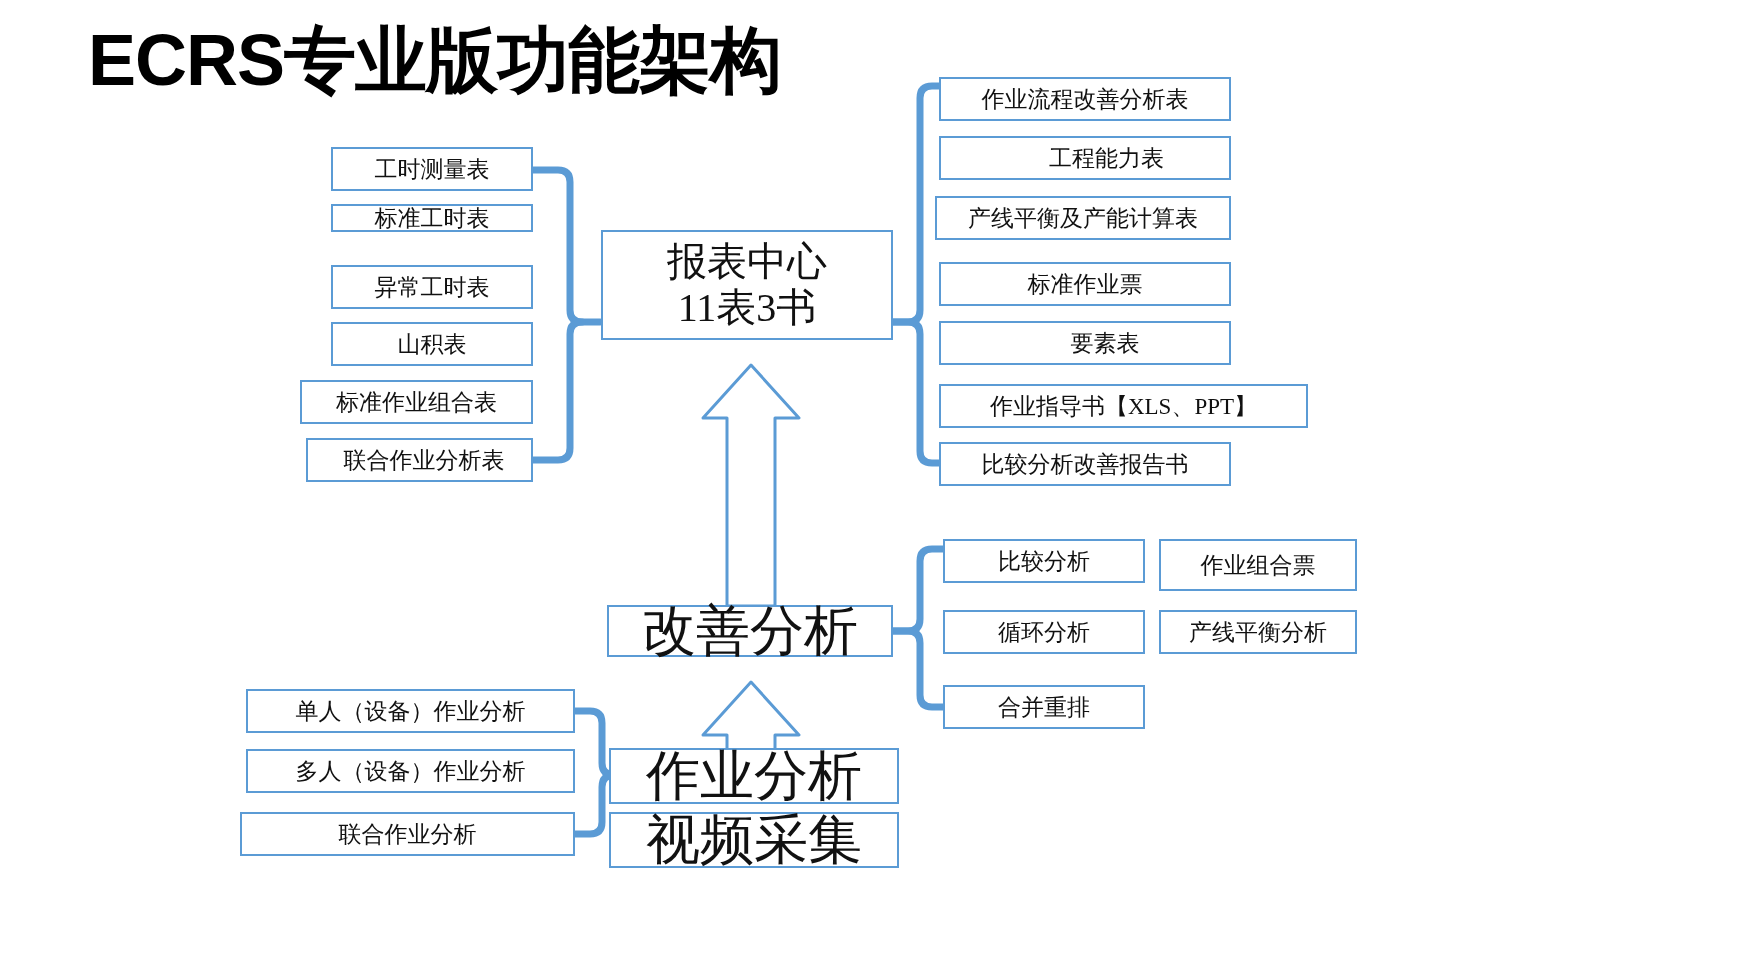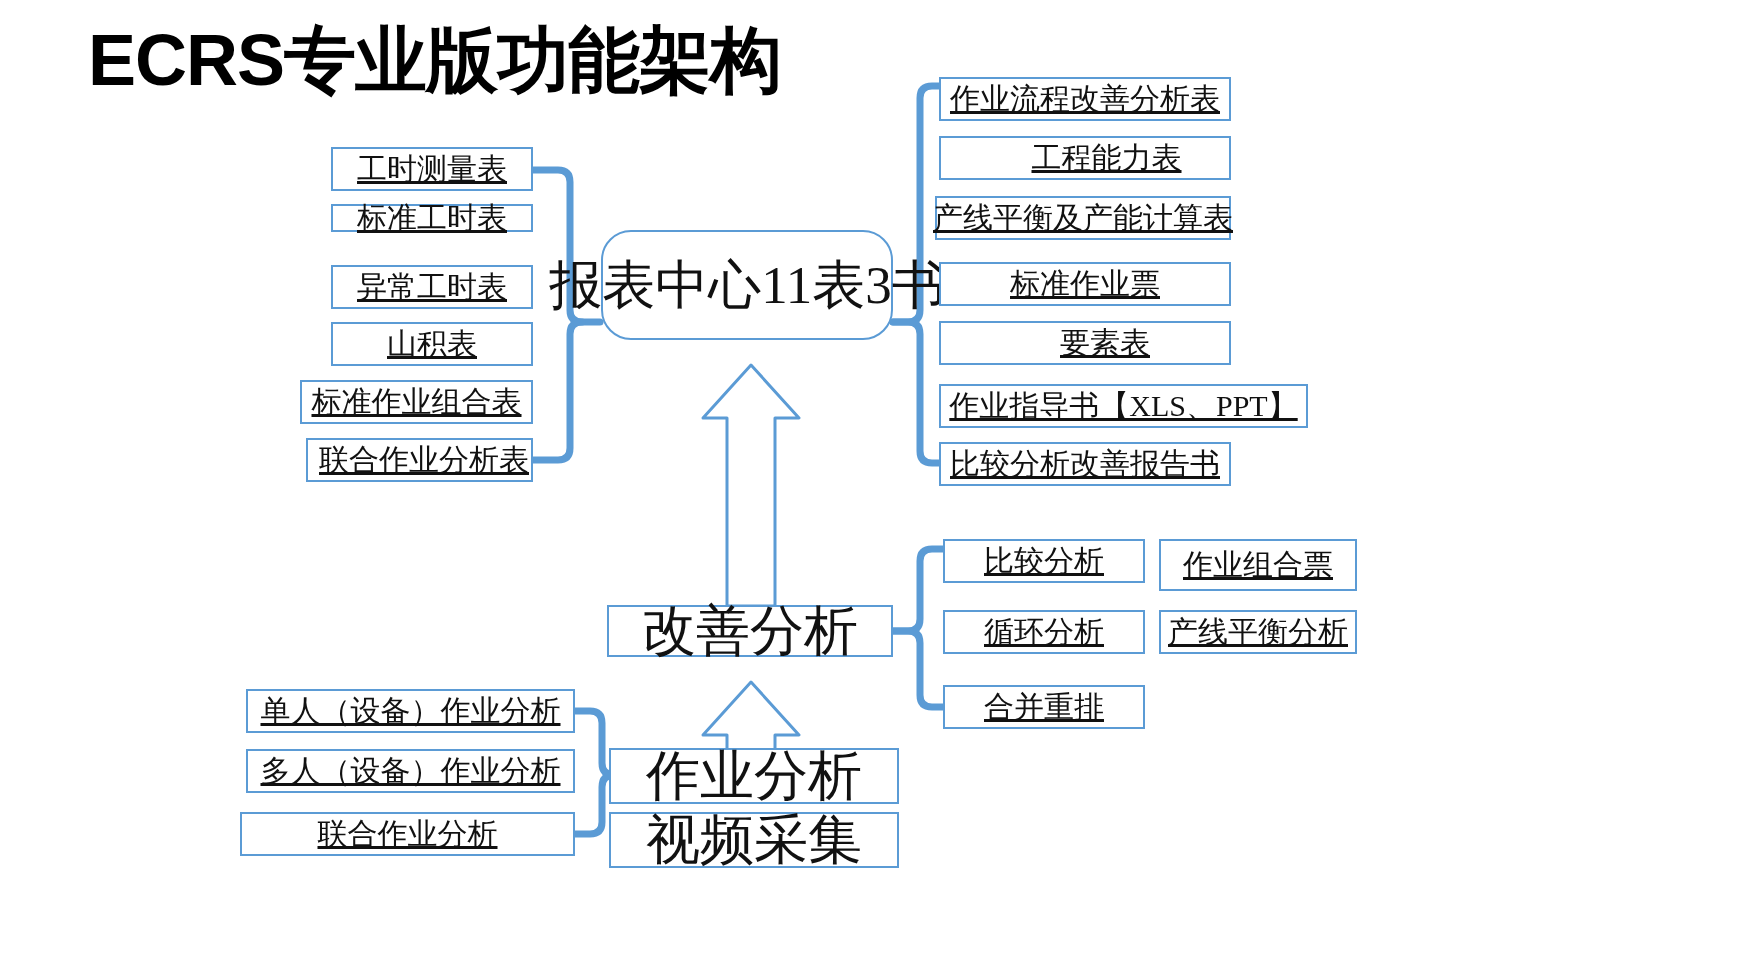--- a/index.html
+++ b/index.html
@@ -37,23 +37,23 @@
     box-sizing: border-box;
     border: 2px solid #5B9BD5;
     background: #ffffff;
     display: flex;
     align-items: center;
     justify-content: center;
     color: #111111;
     white-space: nowrap;
     font-family: "Liberation Serif", "DejaVu Serif", serif;
   }
-  .box.leaf { font-size: 30px; text-decoration: underline; }
+  .box.leaf { font-size: 23px; }
   .box.hub  { font-size: 54px; }
-  .box.hub2 { font-size: 53px; line-height: 46px; flex-direction: row; border-radius: 30px; }
+  .box.hub2 { font-size: 40px; line-height: 46px; flex-direction: column; }
   .box.hub2 .l1, .box.hub2 .l2 { display:block; }
   svg.overlay {
     position: absolute;
     left: 0; top: 0;
     width: 1752px;
     height: 979px;
     pointer-events: none;
   }
 </style>
 </head>

